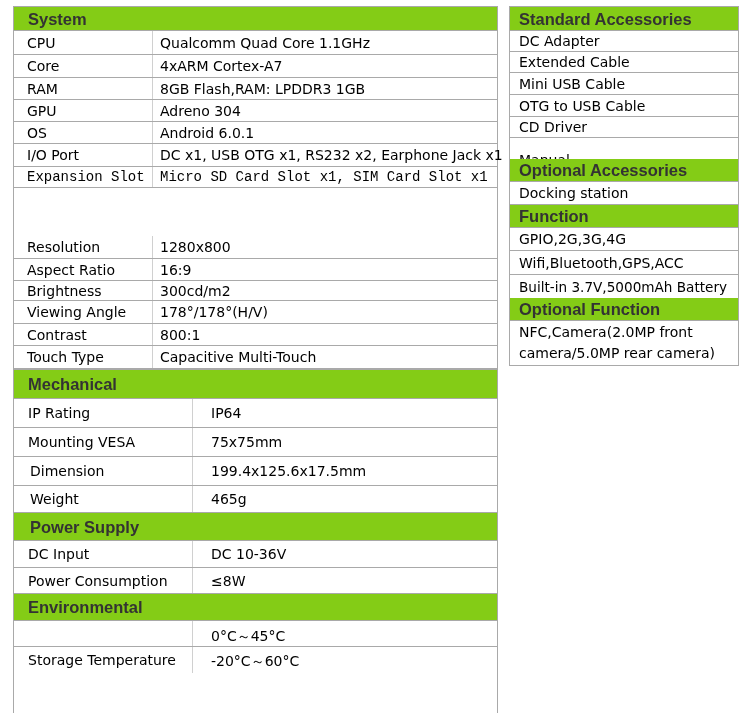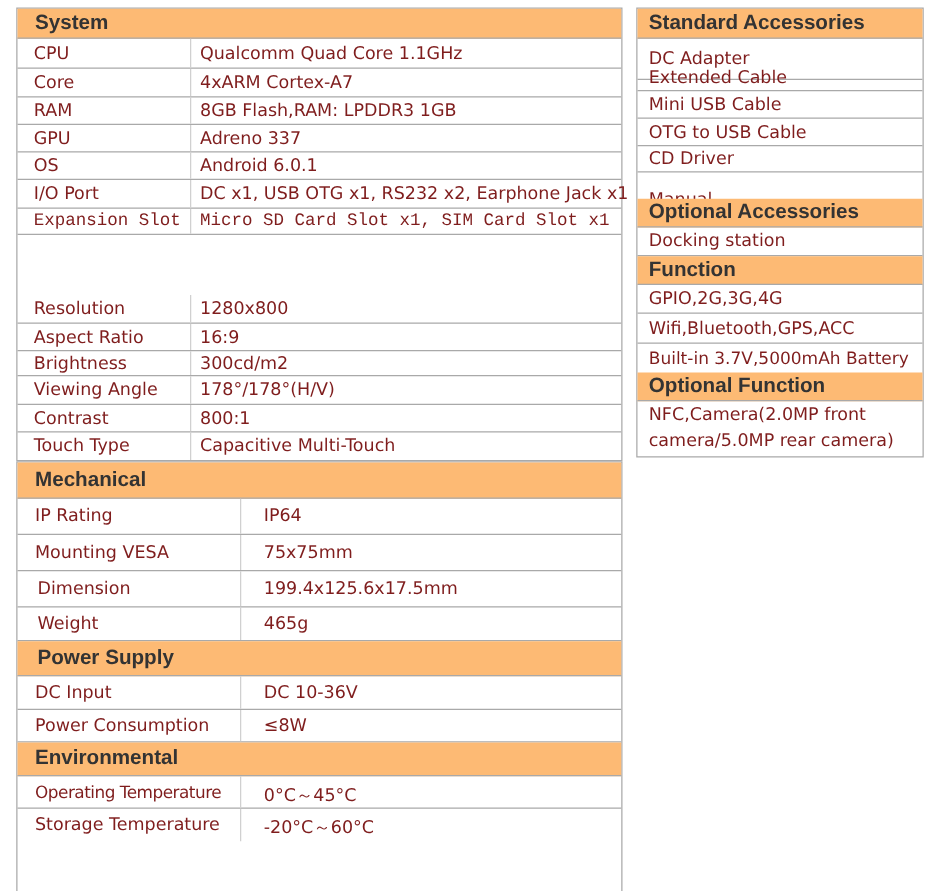--- a/index.html
+++ b/index.html
@@ -1,24 +1,24 @@
 <!DOCTYPE html>
 <html><head>
 <meta charset="utf-8">
 <style>
   html, body { margin:0; padding:0; background:#ffffff; }
   body { width:750px; height:713px; position:relative; overflow:hidden;
          font-family:"DejaVu Sans", sans-serif; color:#444; }
   .tbl { position:absolute; border:1px solid #a9a9a9; box-sizing:border-box; background:#fff; }
   .row { position:absolute; left:0; right:0; box-sizing:border-box; border-bottom:1px solid #a9a9a9; }
   .row:last-child { border-bottom:none; }
-  .hdr { background:#fdba74;text-decoration:underline; }
+  .hdr { background:#84cc16;text-decoration:underline; }
   .hdr span { position:absolute; left:14px; top:50%; transform:translateY(-50%);
               font-family:"Liberation Sans", sans-serif; font-weight:bold; font-size:16.5px; color:#333; }
-  .lbl, .val { position:absolute; top:50%; transform:translateY(-50%); font-size:14px; color:#7f1d1d; white-space:nowrap; }
+  .lbl, .val { position:absolute; top:50%; transform:translateY(-50%); font-size:14px; color:#000000; white-space:nowrap; }
   .div { position:absolute; top:0; bottom:0; width:1px; background:#d0d0d0; }
   .rt .lbl { left:9px; }
   .rt .hdr span { left:9px; }
   .wrap { white-space:normal; line-height:21px; }
 </style>
 </head>
 <body>
 
 <div class="tbl" style="left:13px; top:6px; width:485px; height:363px;">
   <div class="row hdr" style="top:0; height:24px;">
@@ -35,21 +35,21 @@
       <span class="val" style="left:146px">4xARM Cortex-A7</span>
     </div>
   <div class="row" style="top:71px; height:22px;">
       <span class="lbl" style="left:13px">RAM</span>
       <div class="div" style="left:138px"></div>
       <span class="val" style="left:146px">8GB Flash,RAM: LPDDR3 1GB</span>
     </div>
   <div class="row" style="top:93px; height:22px;">
       <span class="lbl" style="left:13px">GPU</span>
       <div class="div" style="left:138px"></div>
-      <span class="val" style="left:146px">Adreno 337</span>
+      <span class="val" style="left:146px">Adreno 304</span>
     </div>
   <div class="row" style="top:115px; height:22px;">
       <span class="lbl" style="left:13px">OS</span>
       <div class="div" style="left:138px"></div>
       <span class="val" style="left:146px">Android 6.0.1</span>
     </div>
   <div class="row" style="top:137px; height:23px;">
       <span class="lbl" style="left:13px">I/O Port</span>
       <div class="div" style="left:138px"></div>
       <span class="val" style="left:146px">DC x1, USB OTG x1, RS232 x2, Earphone Jack x1</span>
@@ -125,36 +125,35 @@
     </div>
   <div class="row" style="top:198px; height:26px;">
       <span class="lbl" style="left:14px">Power Consumption</span>
       <div class="div" style="left:178px"></div>
       <span class="val" style="left:197px">≤8W</span>
     </div>
   <div class="row hdr" style="top:224px; height:27px;">
       <span>Environmental</span>
     </div>
   <div class="row" style="top:251px; height:26px;">
-      <span class="lbl" style="left:14px; font-size:13.5px; letter-spacing:-0.4px">Operating Temperature</span>
       <div class="div" style="left:178px"></div>
       <span class="val" style="left:197px; top:62%">0°C～45°C</span>
     </div>
   <div class="row" style="top:277px; height:26px;">
       <span class="lbl" style="left:14px">Storage Temperature</span>
       <div class="div" style="left:178px"></div>
       <span class="val" style="left:197px; top:58%">-20°C～60°C</span>
     </div>
 </div>
 
 <div class="tbl rt" style="left:509px; top:6px; width:230px; height:360px;">
   <div class="row hdr" style="top:0; height:24px;">
       <span>Standard Accessories</span>
     </div>
-  <div class="row" style="top:24px; height:33px;">
+  <div class="row" style="top:24px; height:21px;">
       <span class="lbl">DC Adapter</span>
     </div>
   <div class="row" style="top:45px; height:21px;">
       <span class="lbl">Extended Cable</span>
     </div>
   <div class="row" style="top:66px; height:22px;">
       <span class="lbl">Mini USB Cable</span>
     </div>
   <div class="row" style="top:88px; height:22px;">
       <span class="lbl">OTG to USB Cable</span>

